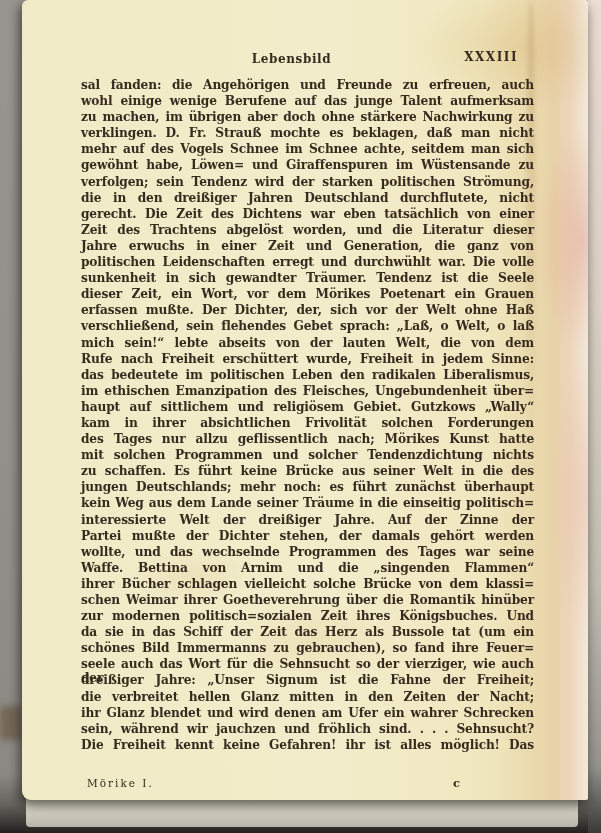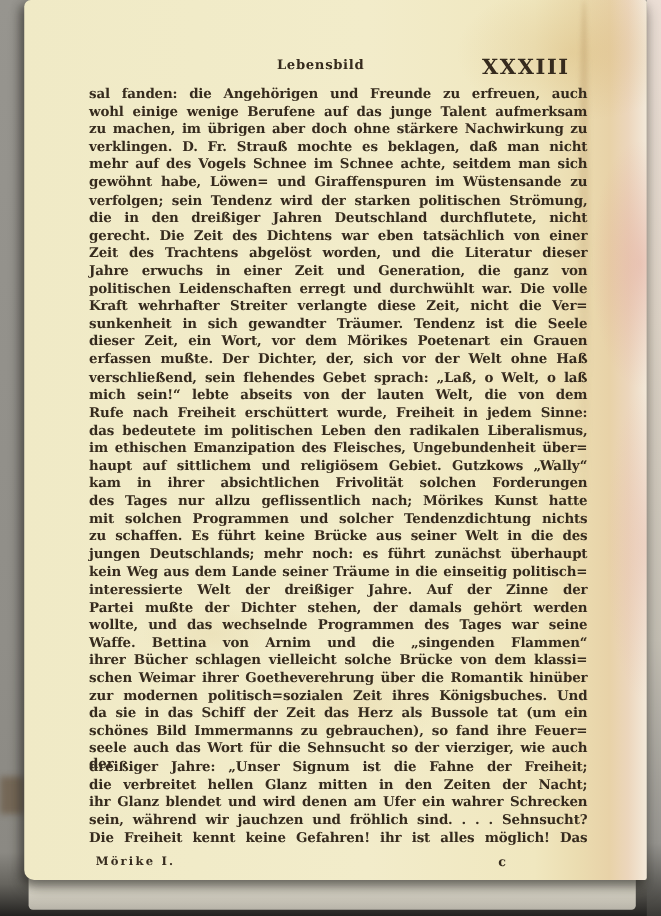--- a/index.html
+++ b/index.html
@@ -50,40 +50,40 @@
   }
   .header {
     position: absolute; left: 43px; top: 52px; width: 453px; height: 18px;
   }
   .running-title {
     display: block; text-align: center;
     font-size: 12px; font-weight: bold; letter-spacing: 0.6px;
   }
   .page-number {
     position: absolute; right: 0; top: -2px;
-    font-size: 19px; font-weight: bold; letter-spacing: 1.5px;
+    font-size: 12px; font-weight: bold; letter-spacing: 1.5px;
   }
   .body-text {
     position: absolute; left: 43px; top: 78px; width: 453px; margin-left: 16px;
   }
   .line {
     height: 16.1px;
     font-size: 12.2px; font-weight: bold;
     letter-spacing: -0.15px;
     white-space: normal;
     text-align: justify;
     text-align-last: justify;
     overflow: visible;
   }
   .footer {
     position: absolute; left: 43px; top: 777px; width: 453px; height: 16px;
   }
   .signature-mark {
     position: absolute; left: 22px; top: 0;
-    font-size: 10.5px; font-weight: bold; letter-spacing: 2px;
+    font-size: 10.5px; font-weight: normal; letter-spacing: 2px;
   }
   .sheet-mark {
     position: absolute; left: 388px; top: -1px;
     font-size: 11.5px; font-weight: bold;
   }
 </style>
 </head>
 <body>
 
 <div class="photo">
@@ -105,21 +105,20 @@
         <div class="line">zu machen, im übrigen aber doch ohne stärkere Nachwirkung zu</div>
         <div class="line">verklingen. D. Fr. Strauß mochte es beklagen, daß man nicht</div>
         <div class="line">mehr auf des Vogels Schnee im Schnee achte, seitdem man sich</div>
         <div class="line">gewöhnt habe, Löwen= und Giraffenspuren im Wüstensande zu</div>
         <div class="line">verfolgen; sein Tendenz wird der starken politischen Strömung,</div>
         <div class="line">die in den dreißiger Jahren Deutschland durchflutete, nicht</div>
         <div class="line">gerecht. Die Zeit des Dichtens war eben tatsächlich von einer</div>
         <div class="line">Zeit des Trachtens abgelöst worden, und die Literatur dieser</div>
         <div class="line">Jahre erwuchs in einer Zeit und Generation, die ganz von</div>
         <div class="line">politischen Leidenschaften erregt und durchwühlt war. Die volle</div>
-        <div class="line">Kraft wehrhafter Streiter verlangte diese Zeit, nicht die Ver=</div>
         <div class="line">sunkenheit in sich gewandter Träumer. Tendenz ist die Seele</div>
         <div class="line">dieser Zeit, ein Wort, vor dem Mörikes Poetenart ein Grauen</div>
         <div class="line">erfassen mußte. Der Dichter, der, sich vor der Welt ohne Haß</div>
         <div class="line">verschließend, sein flehendes Gebet sprach: „Laß, o Welt, o laß</div>
         <div class="line">mich sein!“ lebte abseits von der lauten Welt, die von dem</div>
         <div class="line">Rufe nach Freiheit erschüttert wurde, Freiheit in jedem Sinne:</div>
         <div class="line">das bedeutete im politischen Leben den radikalen Liberalismus,</div>
         <div class="line">im ethischen Emanzipation des Fleisches, Ungebundenheit über=</div>
         <div class="line">haupt auf sittlichem und religiösem Gebiet. Gutzkows „Wally“</div>
         <div class="line">kam in ihrer absichtlichen Frivolität solchen Forderungen</div>

